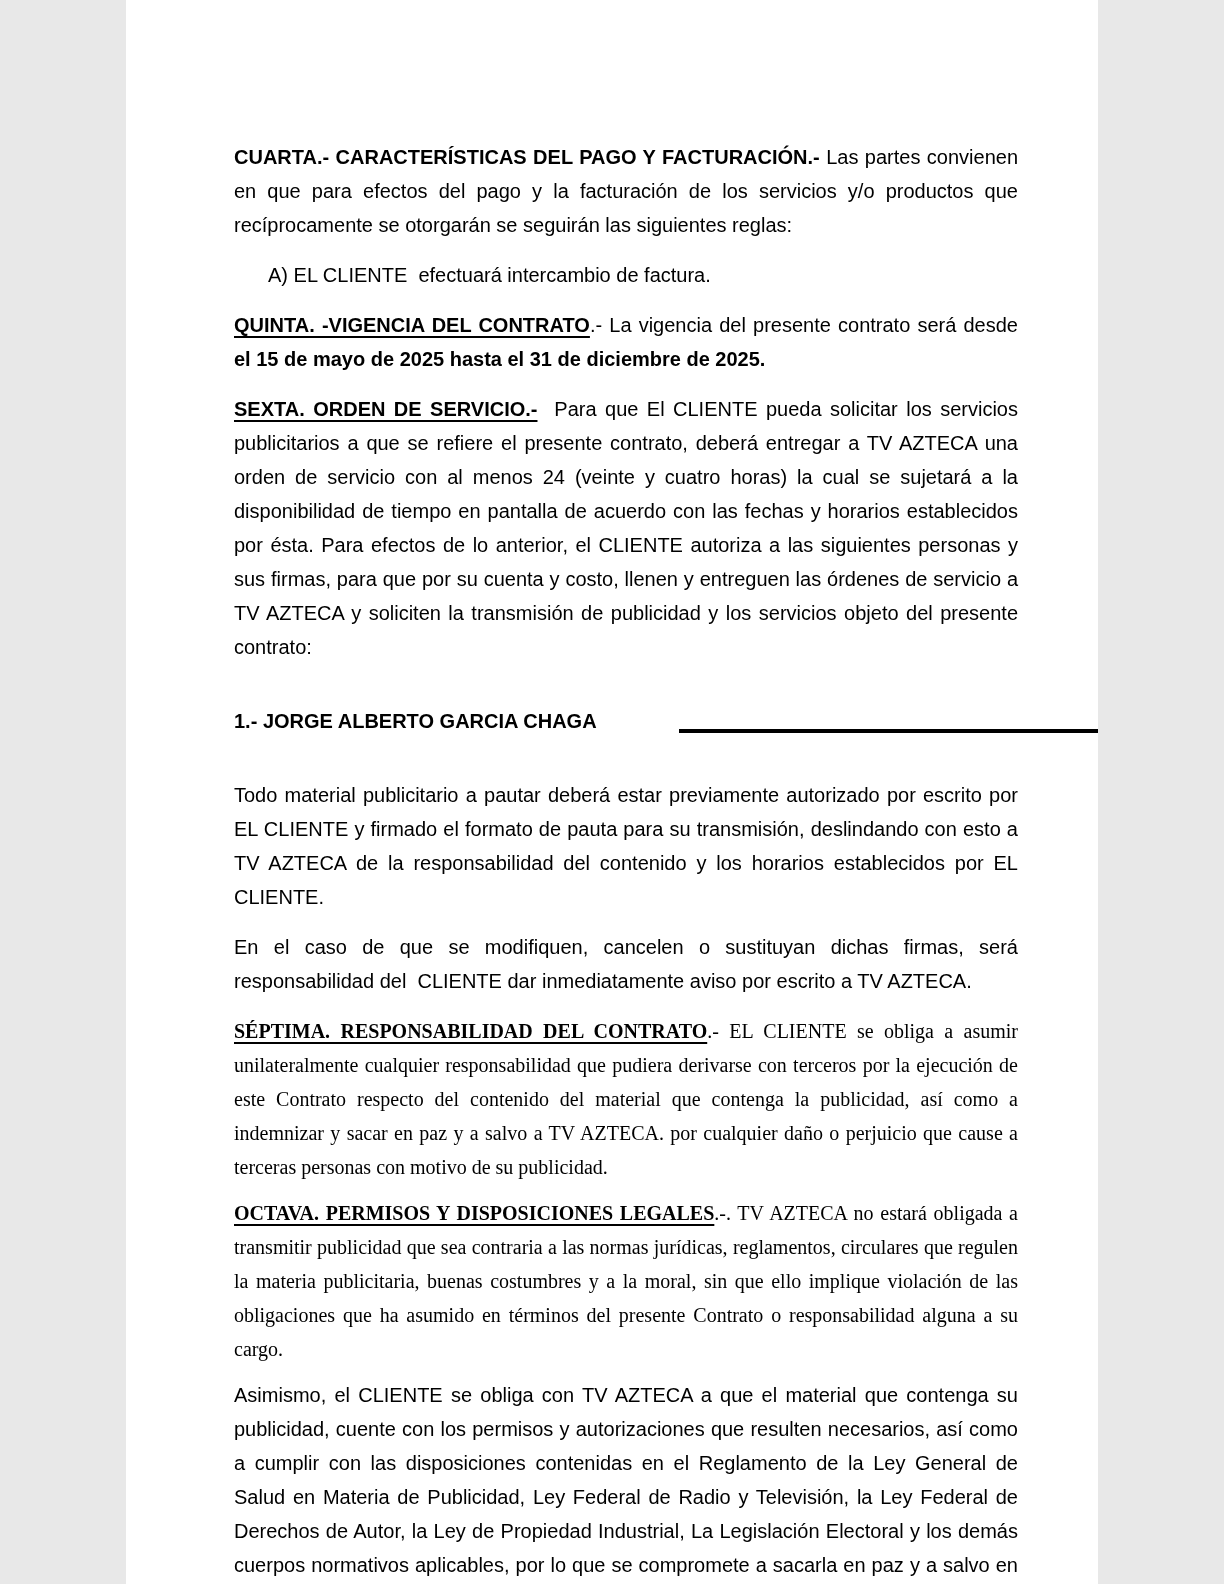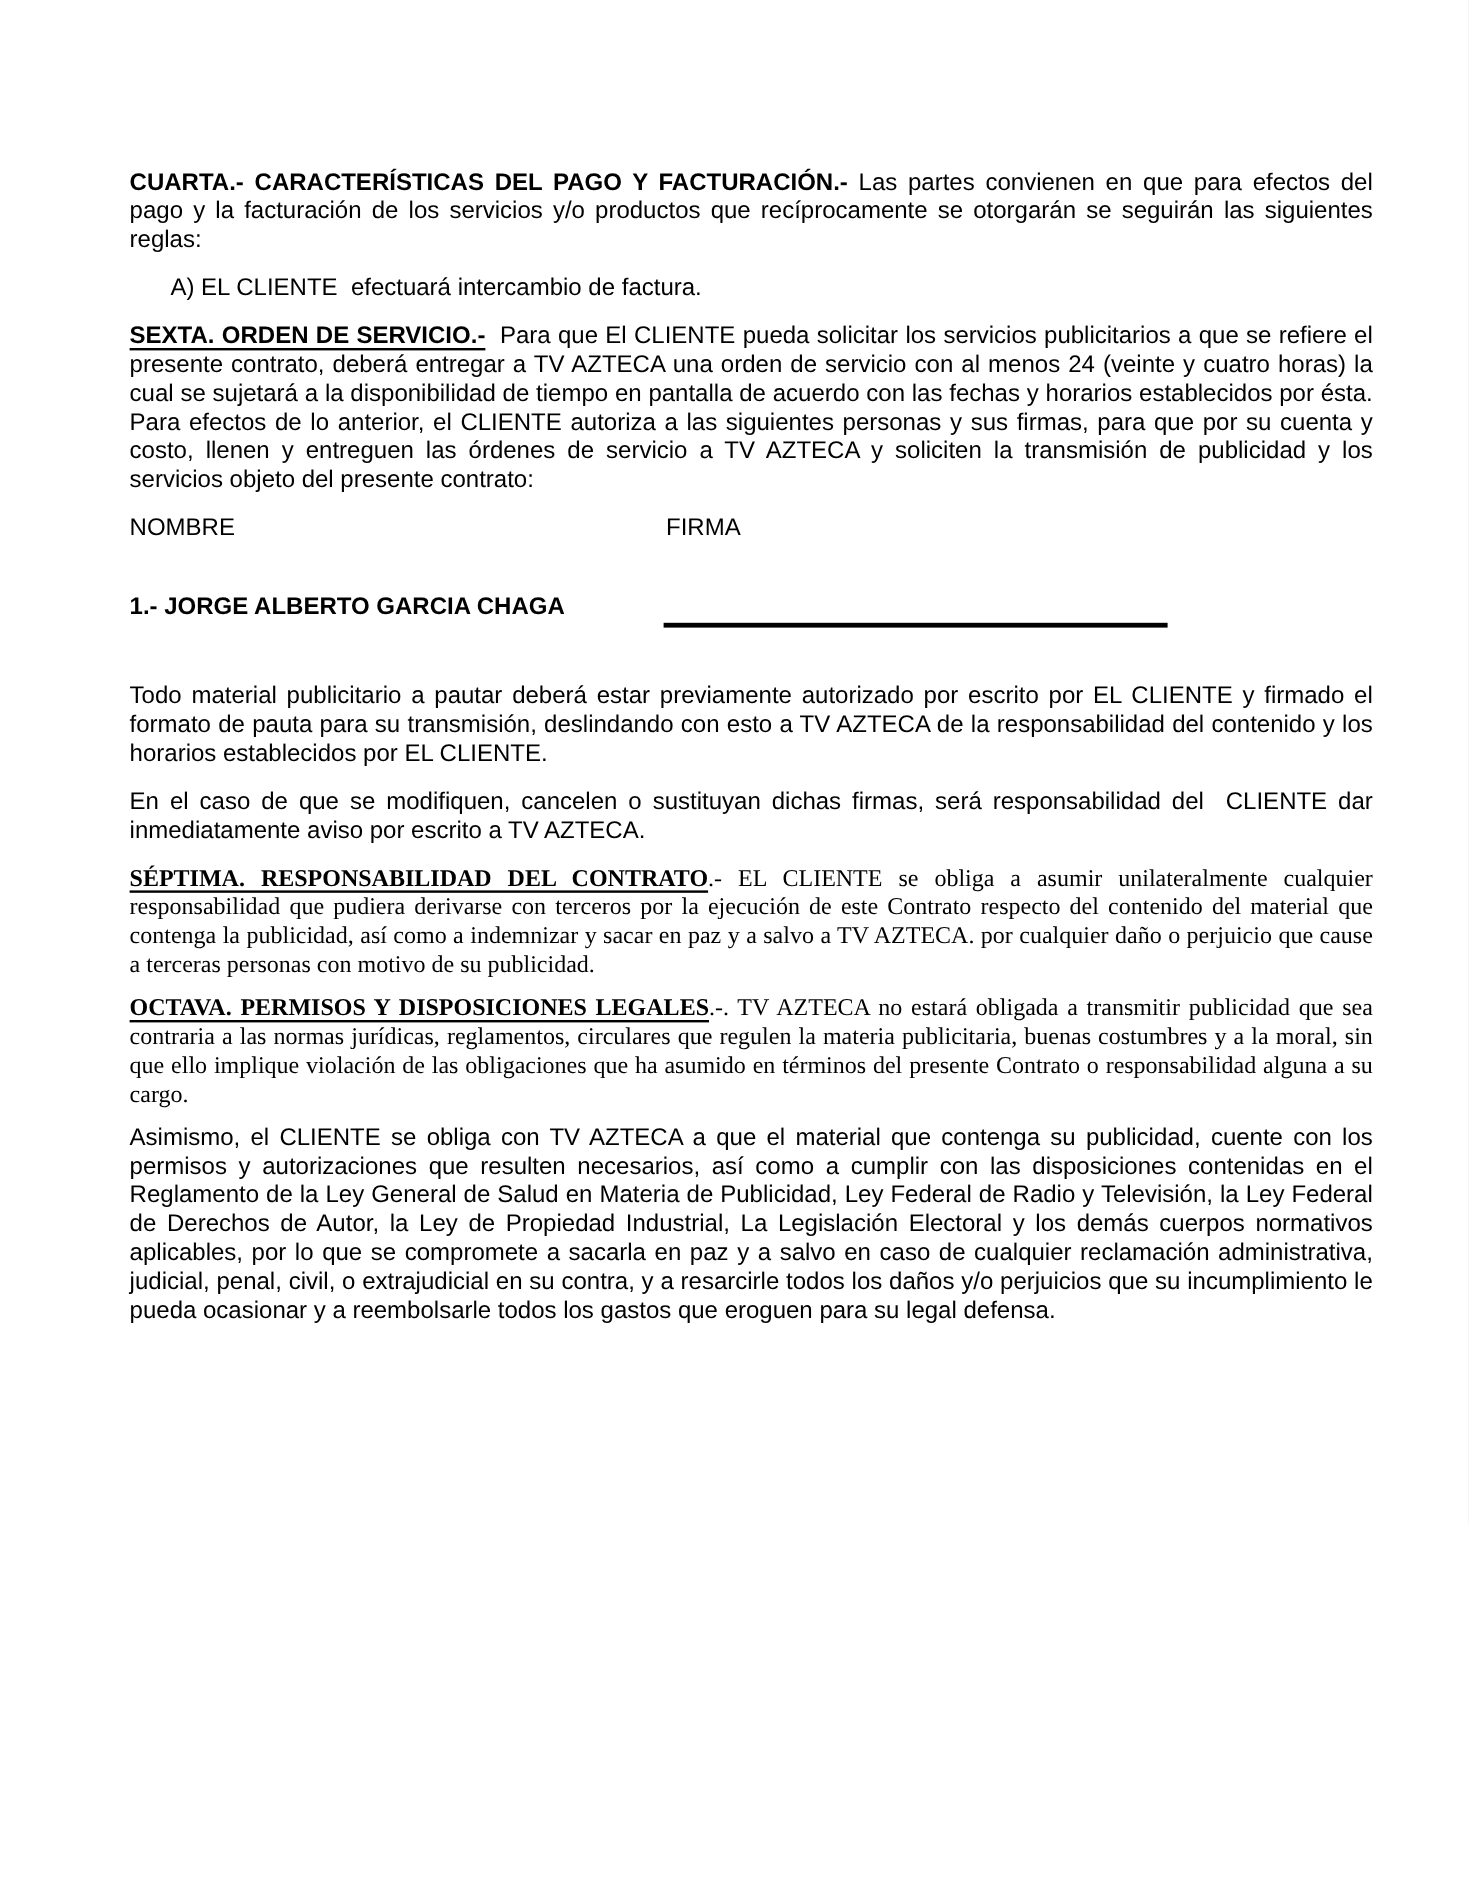--- a/index.html
+++ b/index.html
@@ -1,26 +1,26 @@
 <!DOCTYPE html>
 <html><head>
 <meta charset="utf-8">
 <style>
   html, body { margin: 0; padding: 0; background: #e8e8e8; }
   .page {
     position: relative;
-    width: 1224px;
+    width: 972px;
     height: 1584px;
     margin: 0 auto;
     background: #ffffff;
     box-sizing: border-box;
     padding: 140px 80px 0 108px;
     font-family: "Liberation Sans", "DejaVu Sans", sans-serif;
     font-size: 20px;
-    line-height: 24px;
+    line-height: 34px;
     color: #000000;
     overflow: hidden;
   }
   .para {
     margin: 0 0 16px 0;
     text-align: justify;
   }
   .para span { white-space: pre-wrap; }
   .indent { margin-left: 34px; }
   .b { font-weight: bold; }
@@ -59,27 +59,24 @@
 <body>
 
 <div class="page">
 
   <p class="para"><span class="b">CUARTA.- CARACTERÍSTICAS DEL PAGO Y FACTURACIÓN.-</span><span> Las partes convienen en que para efectos del pago y la facturación de los servicios y/o productos que recíprocamente se otorgarán se seguirán las siguientes reglas:</span></p>
 
   <p class="para indent"><span>A) EL CLIENTE  efectuará intercambio de factura.</span></p>
 
 
 
+  <p class="para"><span class="b u">QUINTA. -VIGENCIA DEL CONTRATO</span><span>.- La vigencia del presente contrato será desde </span><span class="b">el 15 de mayo de 2025 hasta el 31 de diciembre de 2025.</span></p>
 
   <p class="para"><span class="b u">SEXTA. ORDEN DE SERVICIO.-</span><span>  Para que El CLIENTE pueda solicitar los servicios publicitarios a que se refiere el presente contrato, deberá entregar a TV AZTECA una orden de servicio con al menos 24 (veinte y cuatro horas) la cual se sujetará a la disponibilidad de tiempo en pantalla de acuerdo con las fechas y horarios establecidos por ésta. Para efectos de lo anterior, el CLIENTE autoriza a las siguientes personas y sus firmas, para que por su cuenta y costo, llenen y entreguen las órdenes de servicio a TV AZTECA y soliciten la transmisión de publicidad y los servicios objeto del presente contrato:</span></p>
 
-  <div class="label-row">
-    <span>NOMBRE</span>
-    <span class="firma-label">FIRMA</span>
-  </div>
 
   <div class="sig-row">
     <span class="b">1.- JORGE ALBERTO GARCIA CHAGA</span>
     <div class="sig-line"></div>
   </div>
 
   <p class="para"><span>Todo material publicitario a pautar deberá estar previamente autorizado por escrito por EL CLIENTE y firmado el formato de pauta para su transmisión, deslindando con esto a TV AZTECA de la responsabilidad del contenido y los horarios establecidos por EL CLIENTE.</span></p>
 
   <p class="para"><span>En el caso de que se modifiquen, cancelen o sustituyan dichas firmas, será responsabilidad del  CLIENTE dar inmediatamente aviso por escrito a TV AZTECA.</span></p>
 

